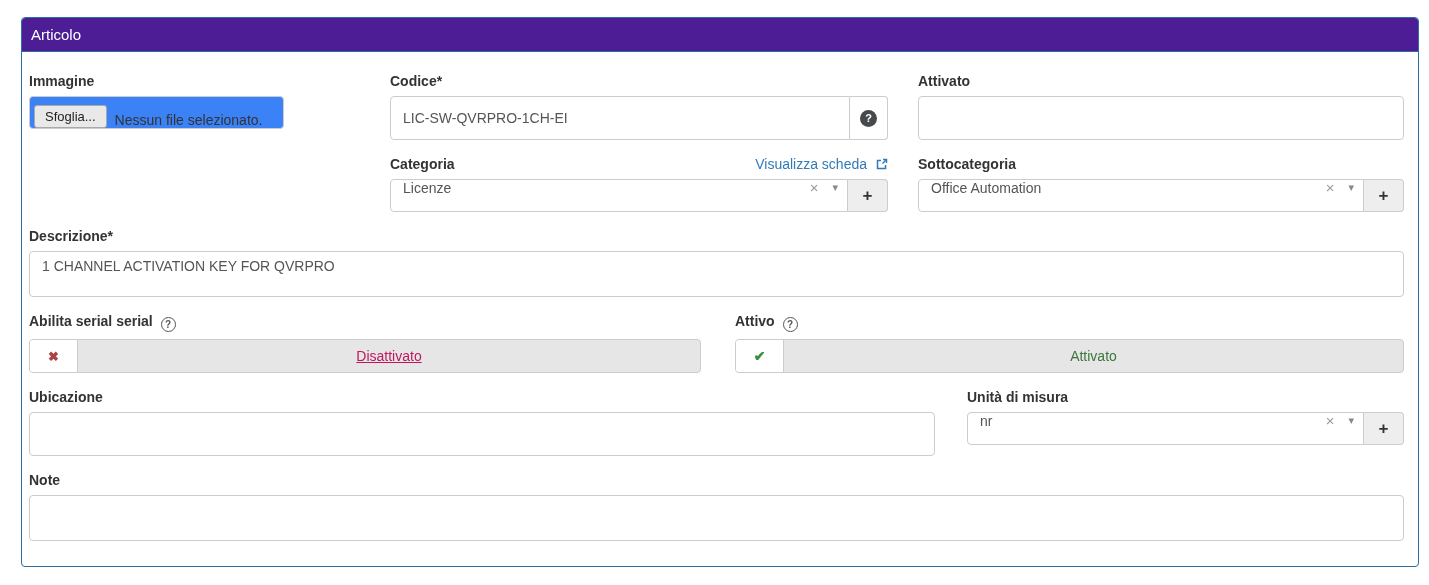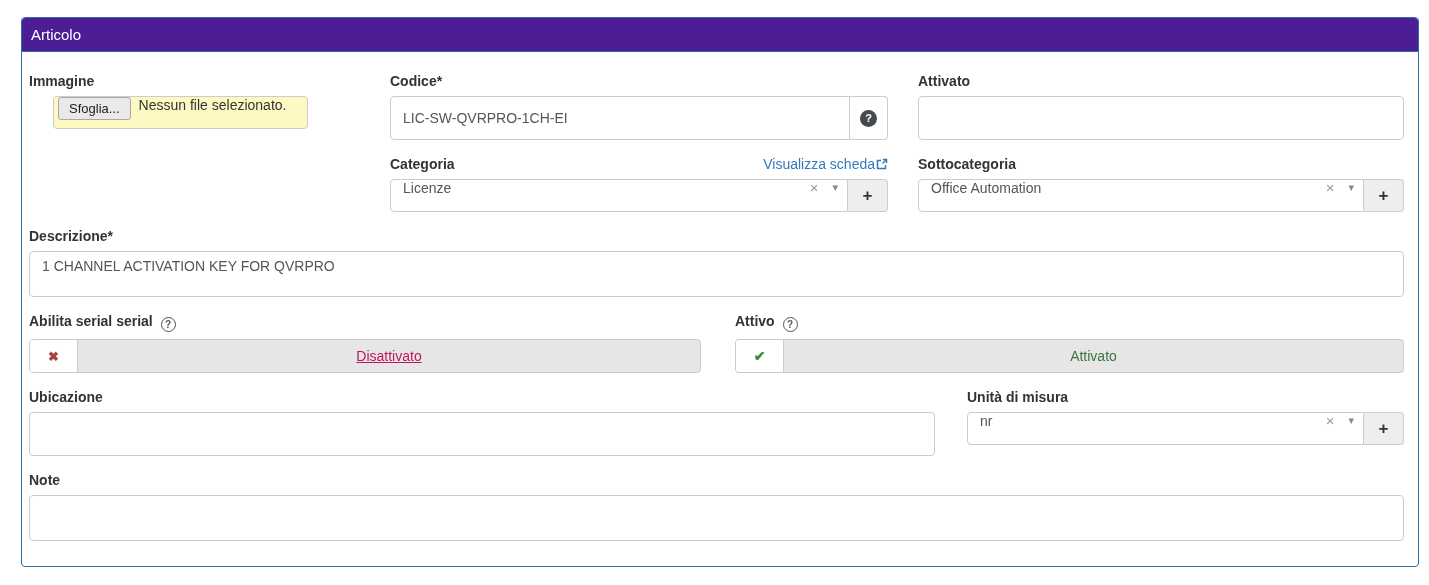--- a/index.html
+++ b/index.html
@@ -18,21 +18,21 @@
   textarea.form-control { height:46px; resize:none; }
 
   
   .col-a { width:350px; flex:none; }
   .col-b { width:498px; flex:none; margin-right:30px;margin-left:11px; }
   .col-c { flex:1; }
   .spacer-a { width:350px; flex:none; }
 
   
   .file-box { width:255px; height:33px; border:1px solid #ccc; border-radius:4px;
-    display:flex; align-items:flex-start; padding:0 8px 0 4px; background:#fef9c3;margin-left:24px; }
+    display:flex; align-items:flex-end; padding:0 8px 0 4px; background:#3b82f6; }
   .browse-btn { background:#e9e9e9; border:1px solid #a9a9a9; border-radius:3px;
     padding:3px 10px; font-size:13px; color:#222; margin-right:8px; white-space:nowrap;
     font-family:"Liberation Sans", sans-serif; cursor:pointer; }
   .file-status { color:#333; font-size:14px; white-space:nowrap; overflow:hidden; }
 
   
   .input-group { display:flex; }
   .input-group .form-control { border-radius:4px 0 0 4px; flex:1; }
   .addon { width:38px; flex:none; border:1px solid #ccc; border-left:0;
     border-radius:0 4px 4px 0; background:#fff; display:flex; align-items:center;
@@ -50,21 +50,21 @@
   .sel-clear { color:#999; font-size:15px; margin-right:14px; cursor:pointer; line-height:1; }
   .sel-caret { color:#888; font-size:11px; cursor:pointer; line-height:1; }
   .addon-btn { width:40px; flex:none; border:1px solid #ccc; border-left:0; background:#eee;
     border-radius:0 4px 4px 0; font-size:17px; font-weight:bold; color:#333;
     display:flex; align-items:center; justify-content:center; cursor:pointer;
     font-family:"Liberation Sans", sans-serif; }
 
   
   .lbl-row { display:flex; justify-content:space-between; align-items:flex-start; }
   .lnk { color:#337ab7; text-decoration:none; font-size:14px; display:inline-flex;
-    align-items:center; gap:0; }
+    align-items:center; gap:8px; }
   .ext-ico { display:inline-block; width:13px; height:13px; }
 
   
   .help-outline { display:inline-block; width:15px; height:15px; border:1px solid #555;
     border-radius:50%; color:#555; font-size:10px; font-weight:bold; text-align:center;
     line-height:13px; margin-left:4px; vertical-align:-2px; }
 
   
   .toggle { height:34px; border:1px solid #ccc; border-radius:4px; display:flex;
     overflow:hidden; background:#e6e6e6; cursor:pointer; }

